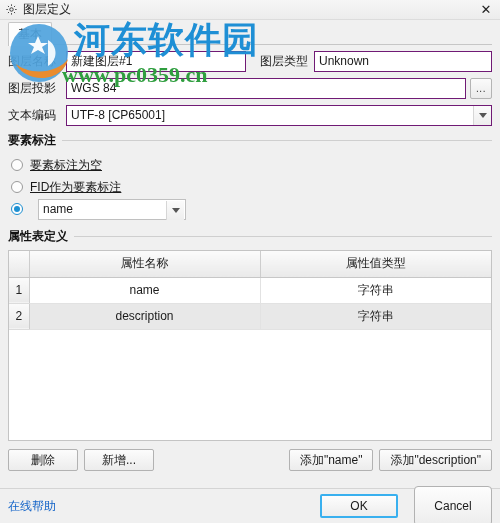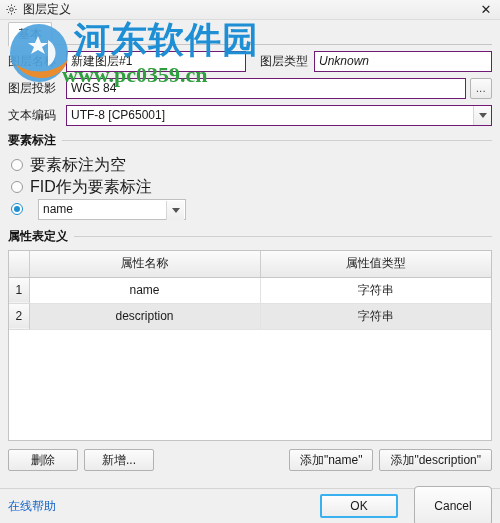--- a/index.html
+++ b/index.html
@@ -103,21 +103,21 @@
     border: 1px solid #701a75;
     background: #ffffff;
     padding: 0 4px;
     font-size: 12px;
     line-height: 19px;
     color: #1a1a1a;
     white-space: nowrap;
     overflow: hidden;
   }
   .field.name { width: 180px; }
-  .field.type { flex: 1 1 auto; font-style: italic; }
+  .field.type { flex: 1 1 auto; }
   .field.proj { flex: 1 1 auto; }
   .field.enc  { flex: 1 1 auto; padding-right: 20px; }
 
   .btn-dots {
     width: 22px; height: 21px;
     margin-left: 4px;
     border: 1px solid #b4b4b4;
     background: linear-gradient(to bottom, #fbfbfb 0%, #ebebeb 100%);
     border-radius: 2px;
     display: flex; align-items: center; justify-content: center;
@@ -184,21 +184,21 @@
   }
   .radio.on { border-color: #1e8fd0; }
   .radio.on::after {
     content: "";
     position: absolute;
     left: 2px; top: 2px;
     width: 6px; height: 6px;
     border-radius: 50%;
     background: #1e90d2;
   }
-  .radio-label { font-size: 16px; white-space: nowrap; cursor: pointer; }
+  .radio-label { font-size: 12px; white-space: nowrap; cursor: pointer; text-decoration: underline; }
   .field-combo {
     height: 21px;
     width: 148px;
     margin-left: 8px;
     position: relative;
     border: 1px solid #c0c0c0;
     background: #fff;
   }
   .field-combo .txt {
     padding: 0 20px 0 4px;

